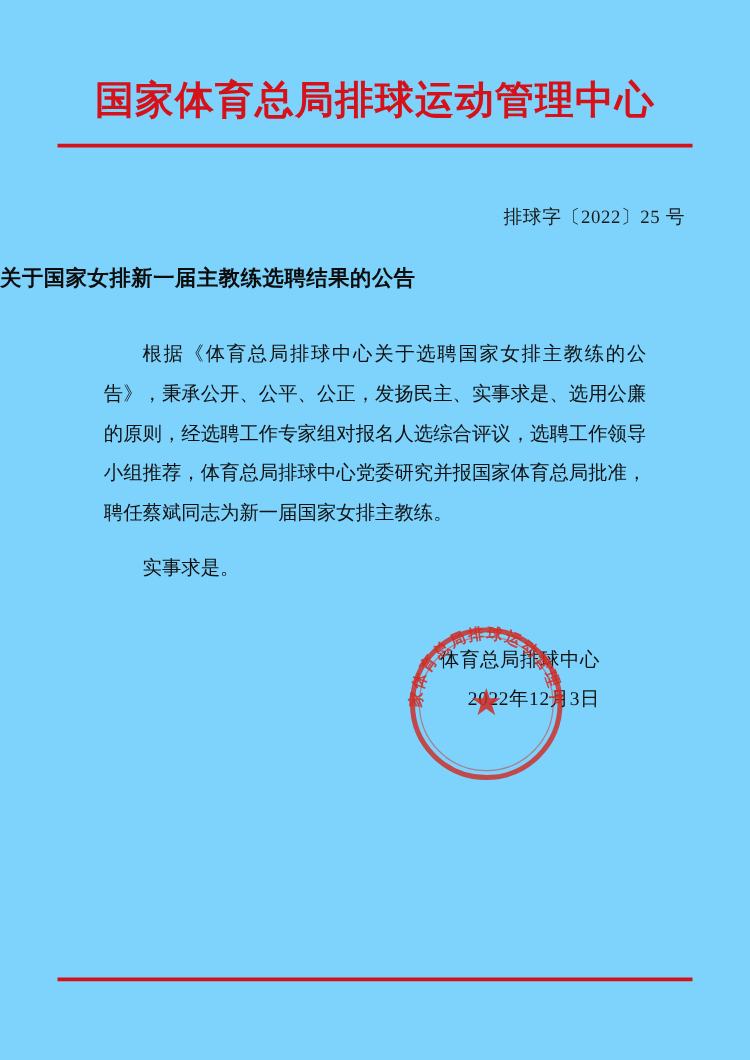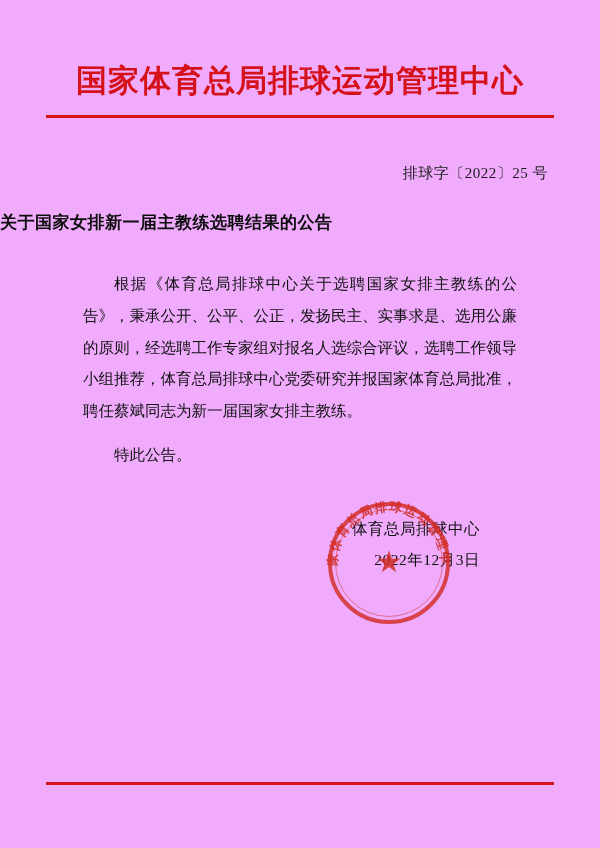--- a/index.html
+++ b/index.html
@@ -11,21 +11,21 @@
     width: 600px;
     height: 848px;
     font-family: "Liberation Serif", "DejaVu Serif", serif;
     color: #111;
     overflow: hidden;
   }
   .page {
     position: relative;
     width: 600px;
     height: 848px;
-    background: #f0abfc;
+    background: #7dd3fc;
     box-sizing: border-box;
   }
 
   
   .masthead {
     padding-top: 62px;
     text-align: center;
   }
   .masthead-title {
     color: #d5121a;
@@ -125,21 +125,21 @@
     <div class="masthead-title">国家体育总局排球运动管理中心</div>
     <div class="header-rule"></div>
   </div>
 
   <div class="doc-number">排球字〔2022〕25 号</div>
 
   <div class="doc-title">关于国家女排新一届主教练选聘结果的公告</div>
 
   <div class="body-text">
     <p>根据《体育总局排球中心关于选聘国家女排主教练的公告》，秉承公开、公平、公正，发扬民主、实事求是、选用公廉的原则，经选聘工作专家组对报名人选综合评议，选聘工作领导小组推荐，体育总局排球中心党委研究并报国家体育总局批准，聘任蔡斌同志为新一届国家女排主教练。</p>
-    <p>特此公告。</p>
+    <p>实事求是。</p>
   </div>
 
   <div class="signature">
     <span class="sig-line">体育总局排球中心</span>
     <span class="sig-line">2022年12月3日</span>
   </div>
 
   <div class="seal">
     <svg width="142" height="142" viewBox="0 0 142 142" xmlns="http://www.w3.org/2000/svg">
       <defs>

